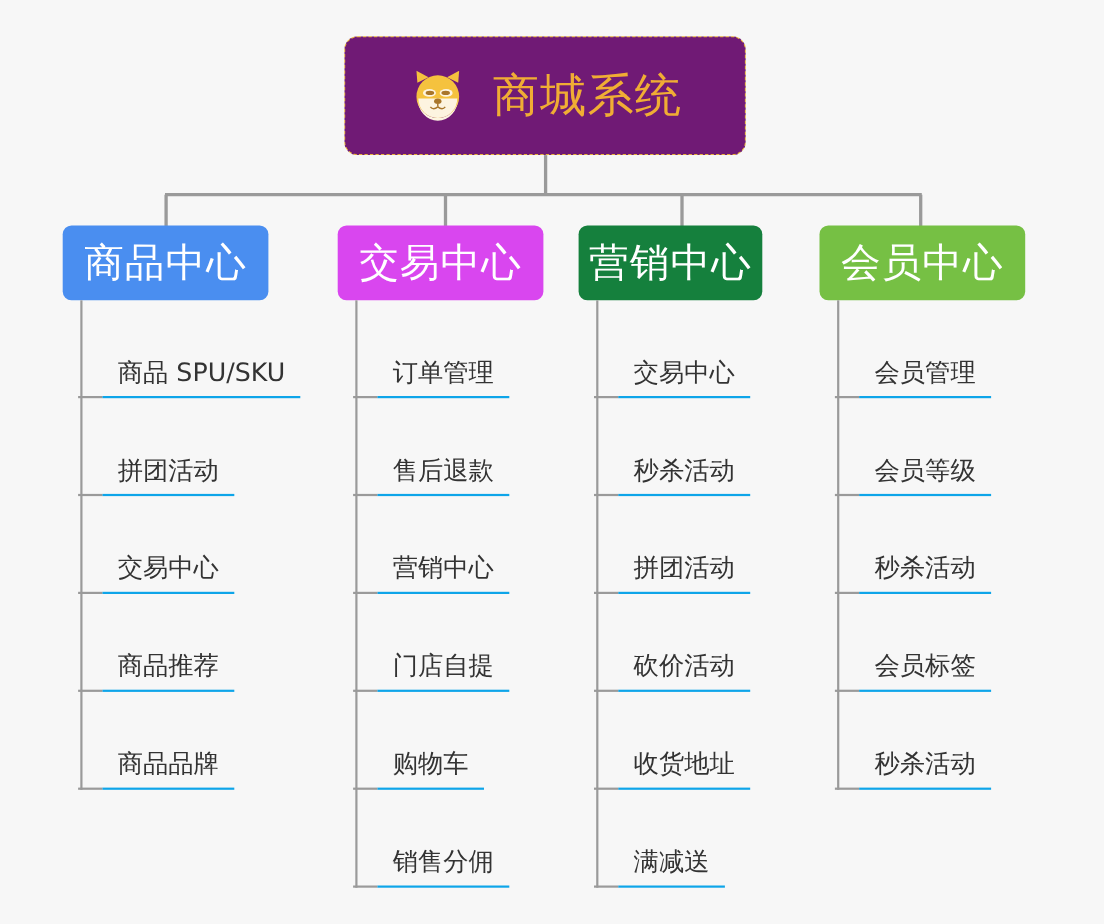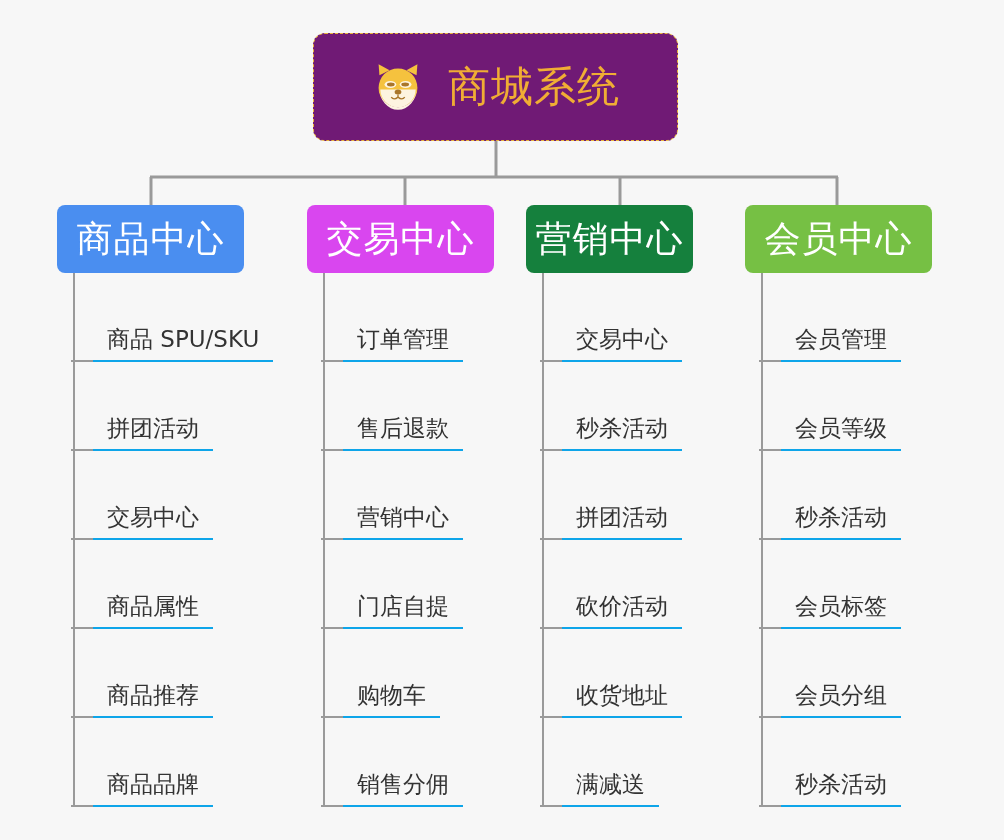--- a/index.html
+++ b/index.html
@@ -170,23 +170,20 @@
       <div class="leaf">
           <span class="leaf-inner"><span class="leaf-label">商品 SPU/SKU</span></span>
         </div>
       <div class="leaf">
           <span class="leaf-inner"><span class="leaf-label">拼团活动</span></span>
         </div>
       <div class="leaf">
           <span class="leaf-inner"><span class="leaf-label">交易中心</span></span>
         </div>
       <div class="leaf">
-          <span class="leaf-inner"><span class="leaf-label">商品属性</span></span>
-        </div>
-      <div class="leaf">
           <span class="leaf-inner"><span class="leaf-label">商品推荐</span></span>
         </div>
       <div class="leaf">
           <span class="leaf-inner"><span class="leaf-label">商品品牌</span></span>
         </div>
     </div>
   </div>
 
   <div class="branch" style="left:307px;width:230px;">
     <div class="branch-head" style="width:187px;background:#d946ef;">
@@ -254,21 +251,18 @@
       <div class="leaf">
           <span class="leaf-inner"><span class="leaf-label">会员等级</span></span>
         </div>
       <div class="leaf">
           <span class="leaf-inner"><span class="leaf-label">秒杀活动</span></span>
         </div>
       <div class="leaf">
           <span class="leaf-inner"><span class="leaf-label">会员标签</span></span>
         </div>
       <div class="leaf">
-          <span class="leaf-inner"><span class="leaf-label">会员分组</span></span>
-        </div>
-      <div class="leaf">
           <span class="leaf-inner"><span class="leaf-label">秒杀活动</span></span>
         </div>
     </div>
   </div>
 
 </div>
 
 </body></html>

